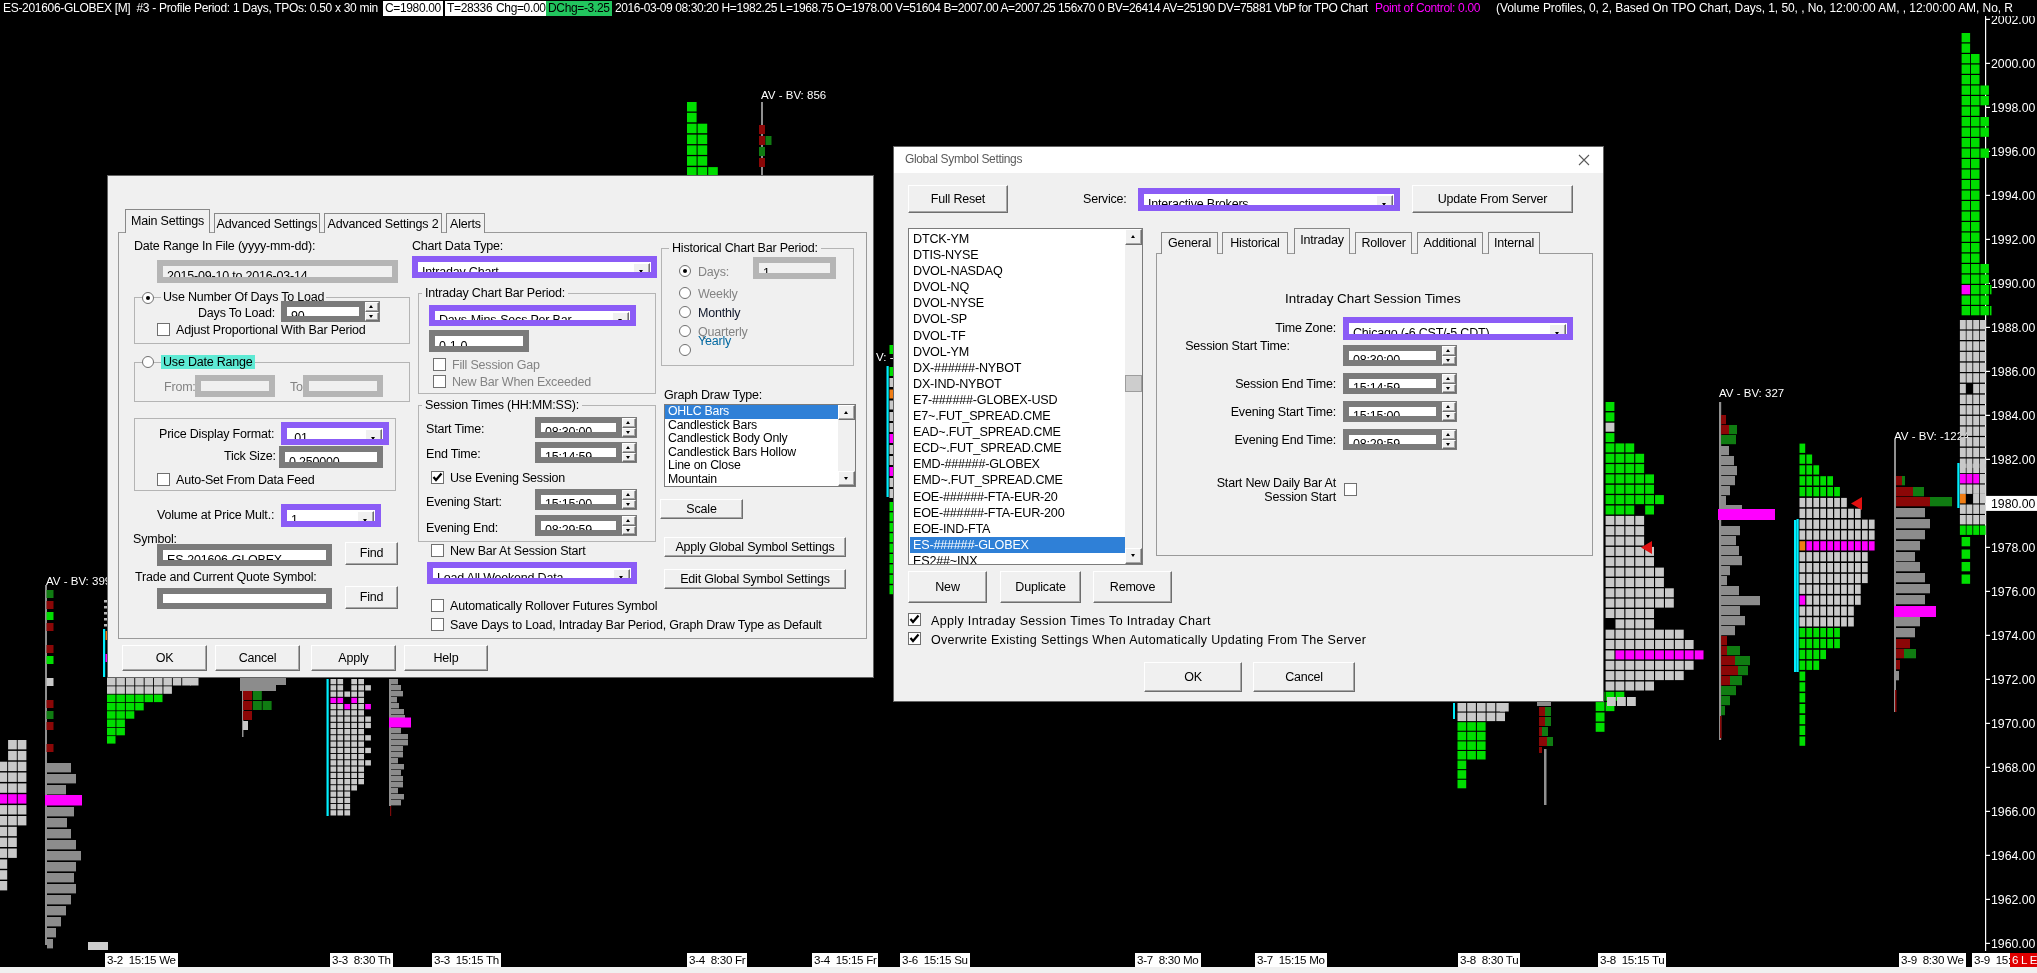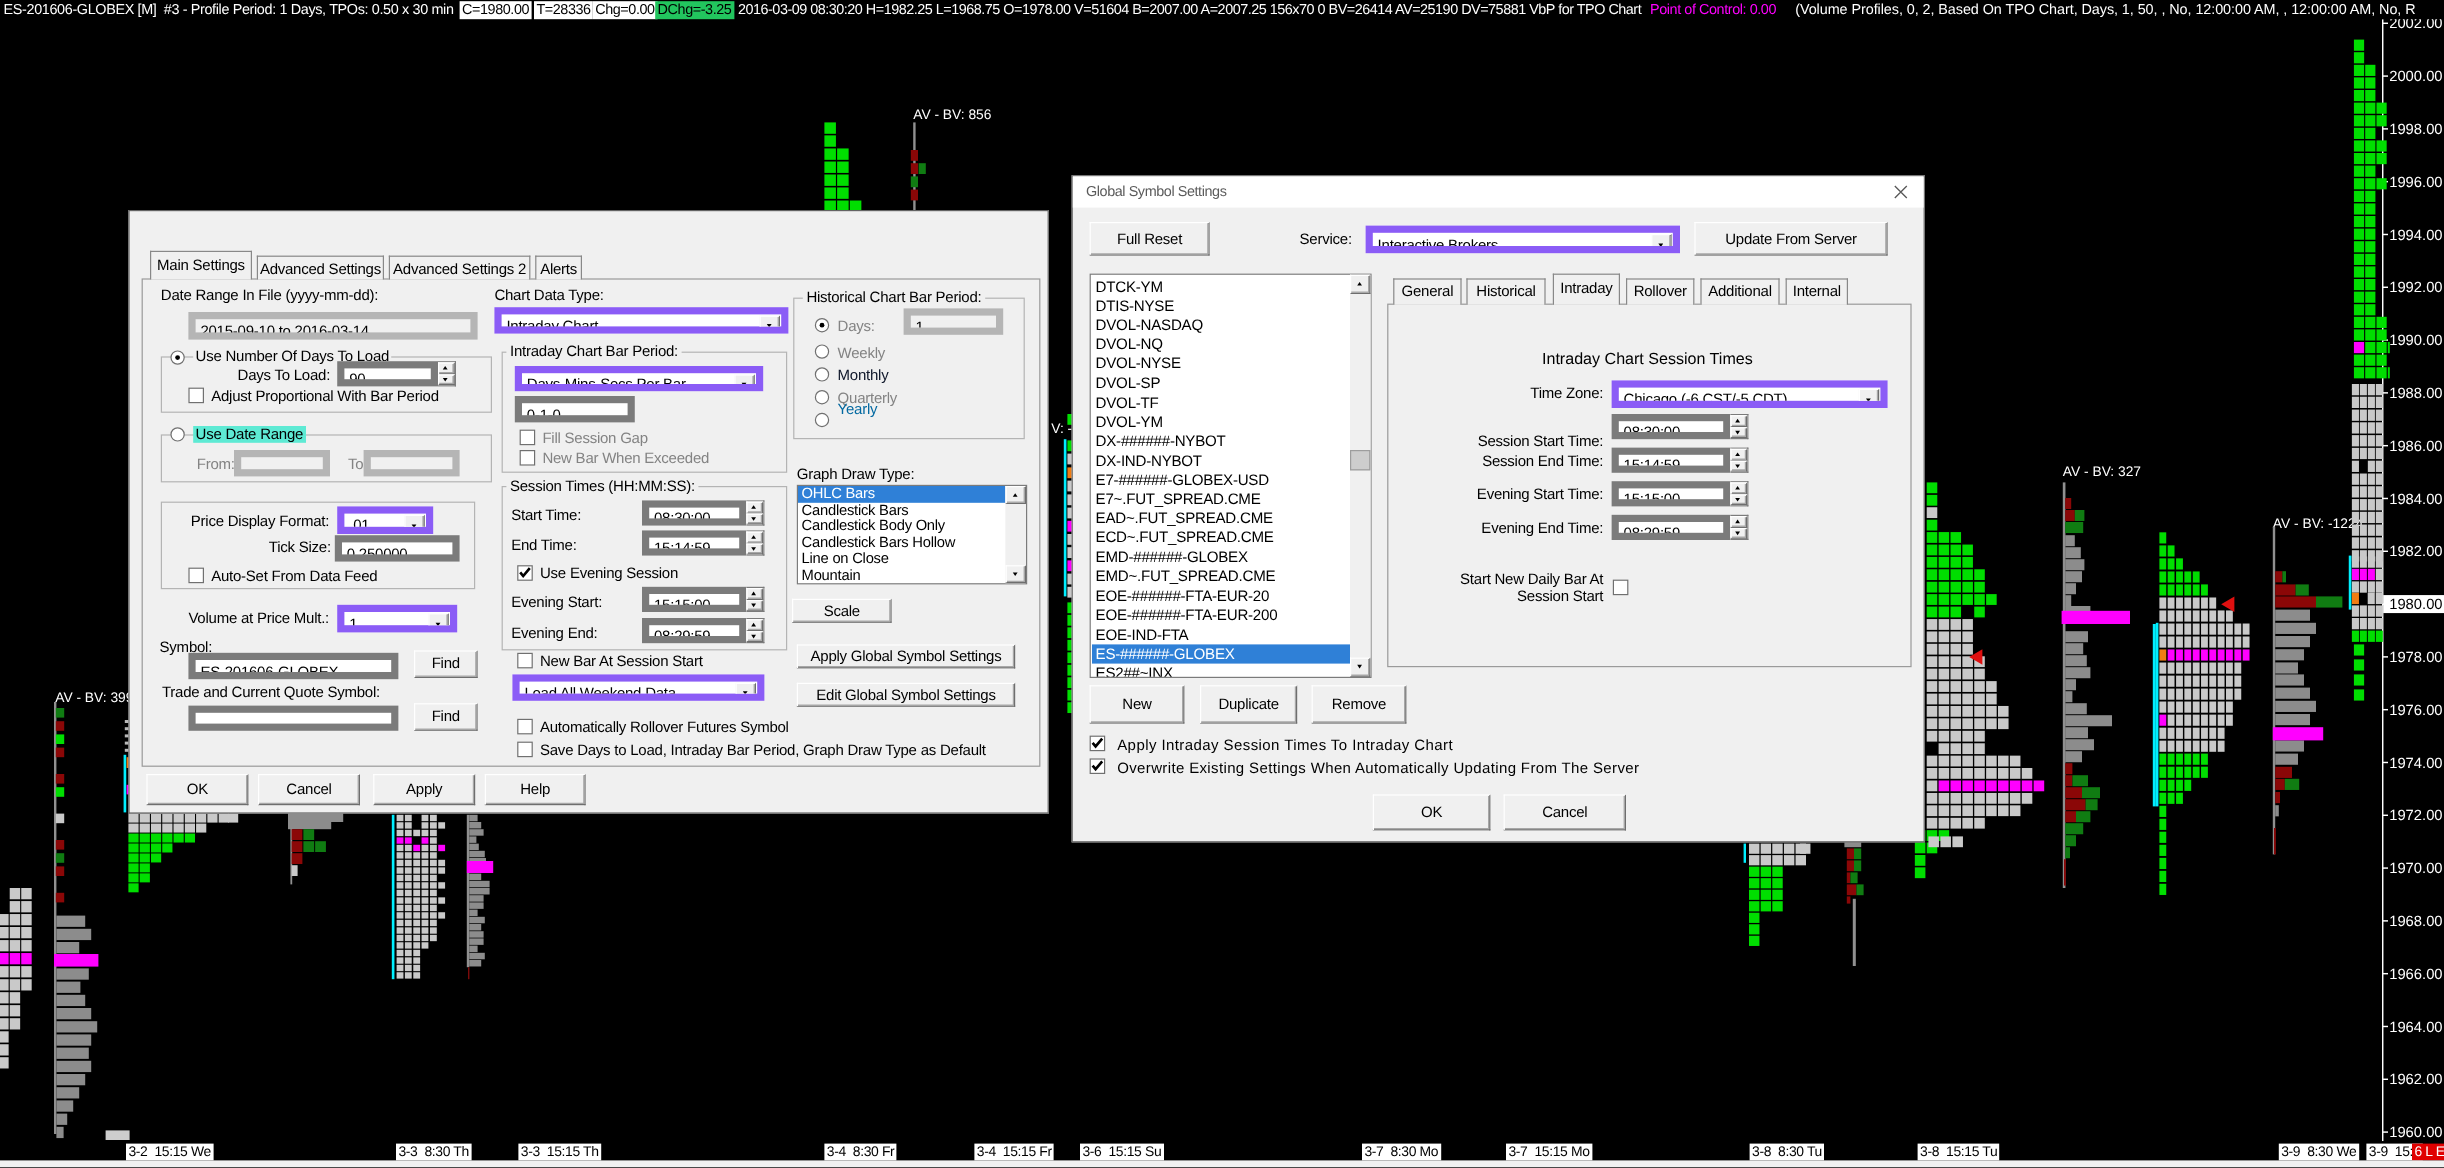--- a/index.html
+++ b/index.html
@@ -1002,21 +1002,21 @@
     <div class="lb" style="left:68px;top:147px">Adjust Proportional With Bar Period</div>
     <div class="grp" style="left:26px;top:186px;width:276px;height:40px"></div>
     <div class="rad" style="left:34px;top:180px"></div>
     <div class="lb" style="left:53px;top:179px;background:#5eead4;padding:0 2px">Use Date Range</div>
     <div class="lb" style="left:56px;top:204px;color:#838383">From:</div>
     <div class="edit" style="left:87px;top:199px;width:80px;height:22px;line-height:20px;background:#f0f0f0;border-color:#b5b5b5"></div>
     <div class="lb" style="left:182px;top:204px;color:#838383">To:</div>
     <div class="edit" style="left:195px;top:199px;width:80px;height:22px;line-height:20px;background:#f0f0f0;border-color:#b5b5b5"></div>
     <div class="grp" style="left:26px;top:242px;width:262px;height:73px"></div>
     <div class="lb" style="left:51px;top:251px">Price Display Format:</div>
-    <div class="edit" style="left:173px;top:246px;width:80px;height:23px;line-height:21px">.01<div class="cbtn" style="width:17px;height:19px"><span class="da"></span></div></div>
+    <div class="edit" style="left:173px;top:246px;width:108px;height:23px;line-height:21px">.01<div class="cbtn" style="width:17px;height:19px"><span class="da"></span></div></div>
     <div class="lb" style="left:116px;top:273px">Tick Size:</div>
     <div class="edit" style="left:171px;top:270px;width:104px;height:22px;line-height:20px;background:#fff;border-color:#7b7b7b">0.250000</div>
     <div class="cb" style="left:49px;top:297px"></div>
     <div class="lb" style="left:68px;top:297px">Auto-Set From Data Feed</div>
     <div class="lb" style="left:49px;top:332px">Volume at Price Mult.:</div>
     <div class="edit" style="left:173px;top:328px;width:100px;height:23px;line-height:21px">1<div class="cbtn" style="width:17px;height:19px"><span class="da"></span></div></div>
     <div class="lb" style="left:25px;top:356px">Symbol:</div>
     <div class="edit" style="left:49px;top:368px;width:175px;height:22px;line-height:20px;background:#fff;border-color:#7b7b7b">ES-201606-GLOBEX</div>
     <div class="btn" style="left:237px;top:366px;width:53px;height:23px;line-height:21px;font-size:12.5px">Find</div>
     <div class="lb" style="left:27px;top:394px">Trade and Current Quote Symbol:</div>
@@ -1177,21 +1177,21 @@
     <div class="tabf" style="left:262px;top:106px;width:437px;height:303px"></div>
     <div class="tab" style="left:267px;top:85px;width:57px;height:22px">General</div>
     <div class="tab" style="left:328px;top:85px;width:66px;height:22px">Historical</div>
     <div class="tab atab" style="left:400px;top:81px;width:56px;height:26px">Intraday</div>
     <div class="tab" style="left:461px;top:85px;width:57px;height:22px">Rollover</div>
     <div class="tab" style="left:523px;top:85px;width:66px;height:22px">Additional</div>
     <div class="tab" style="left:594px;top:85px;width:52px;height:22px">Internal</div>
     <div class="lb" style="left:391px;top:145px;letter-spacing:0px;font-size:13.4px">Intraday Chart Session Times</div>
     <div class="lb" style="left:245px;top:174px;width:197px;text-align:right">Time Zone:</div>
     <div class="edit" style="left:449px;top:170px;width:230px;height:23px;line-height:21px">Chicago (-6 CST/-5 CDT)<div class="cbtn" style="width:17px;height:19px"><span class="da"></span></div></div>
-    <div class="lb" style="left:245px;top:214px;width:197px;text-align:right">Session Start Time:</div>
+    <div class="lb" style="left:245px;top:192px;width:197px;text-align:center">Session Start Time:</div>
     <div class="edit" style="left:449px;top:198px;width:99px;height:21px;line-height:19px;background:#fff;border-color:#7b7b7b">08:30:00</div>
     <div class="spin" style="left:548px;top:198px;width:15px;height:21px">
       <div class="sb" style="height:9.5px">
         <span class="ua"></span>
       </div>
       <div class="sb" style="height:9.5px">
         <span class="da"></span>
       </div>
     </div>
     <div class="lb" style="left:245px;top:230px;width:197px;text-align:right">Session End Time:</div>

